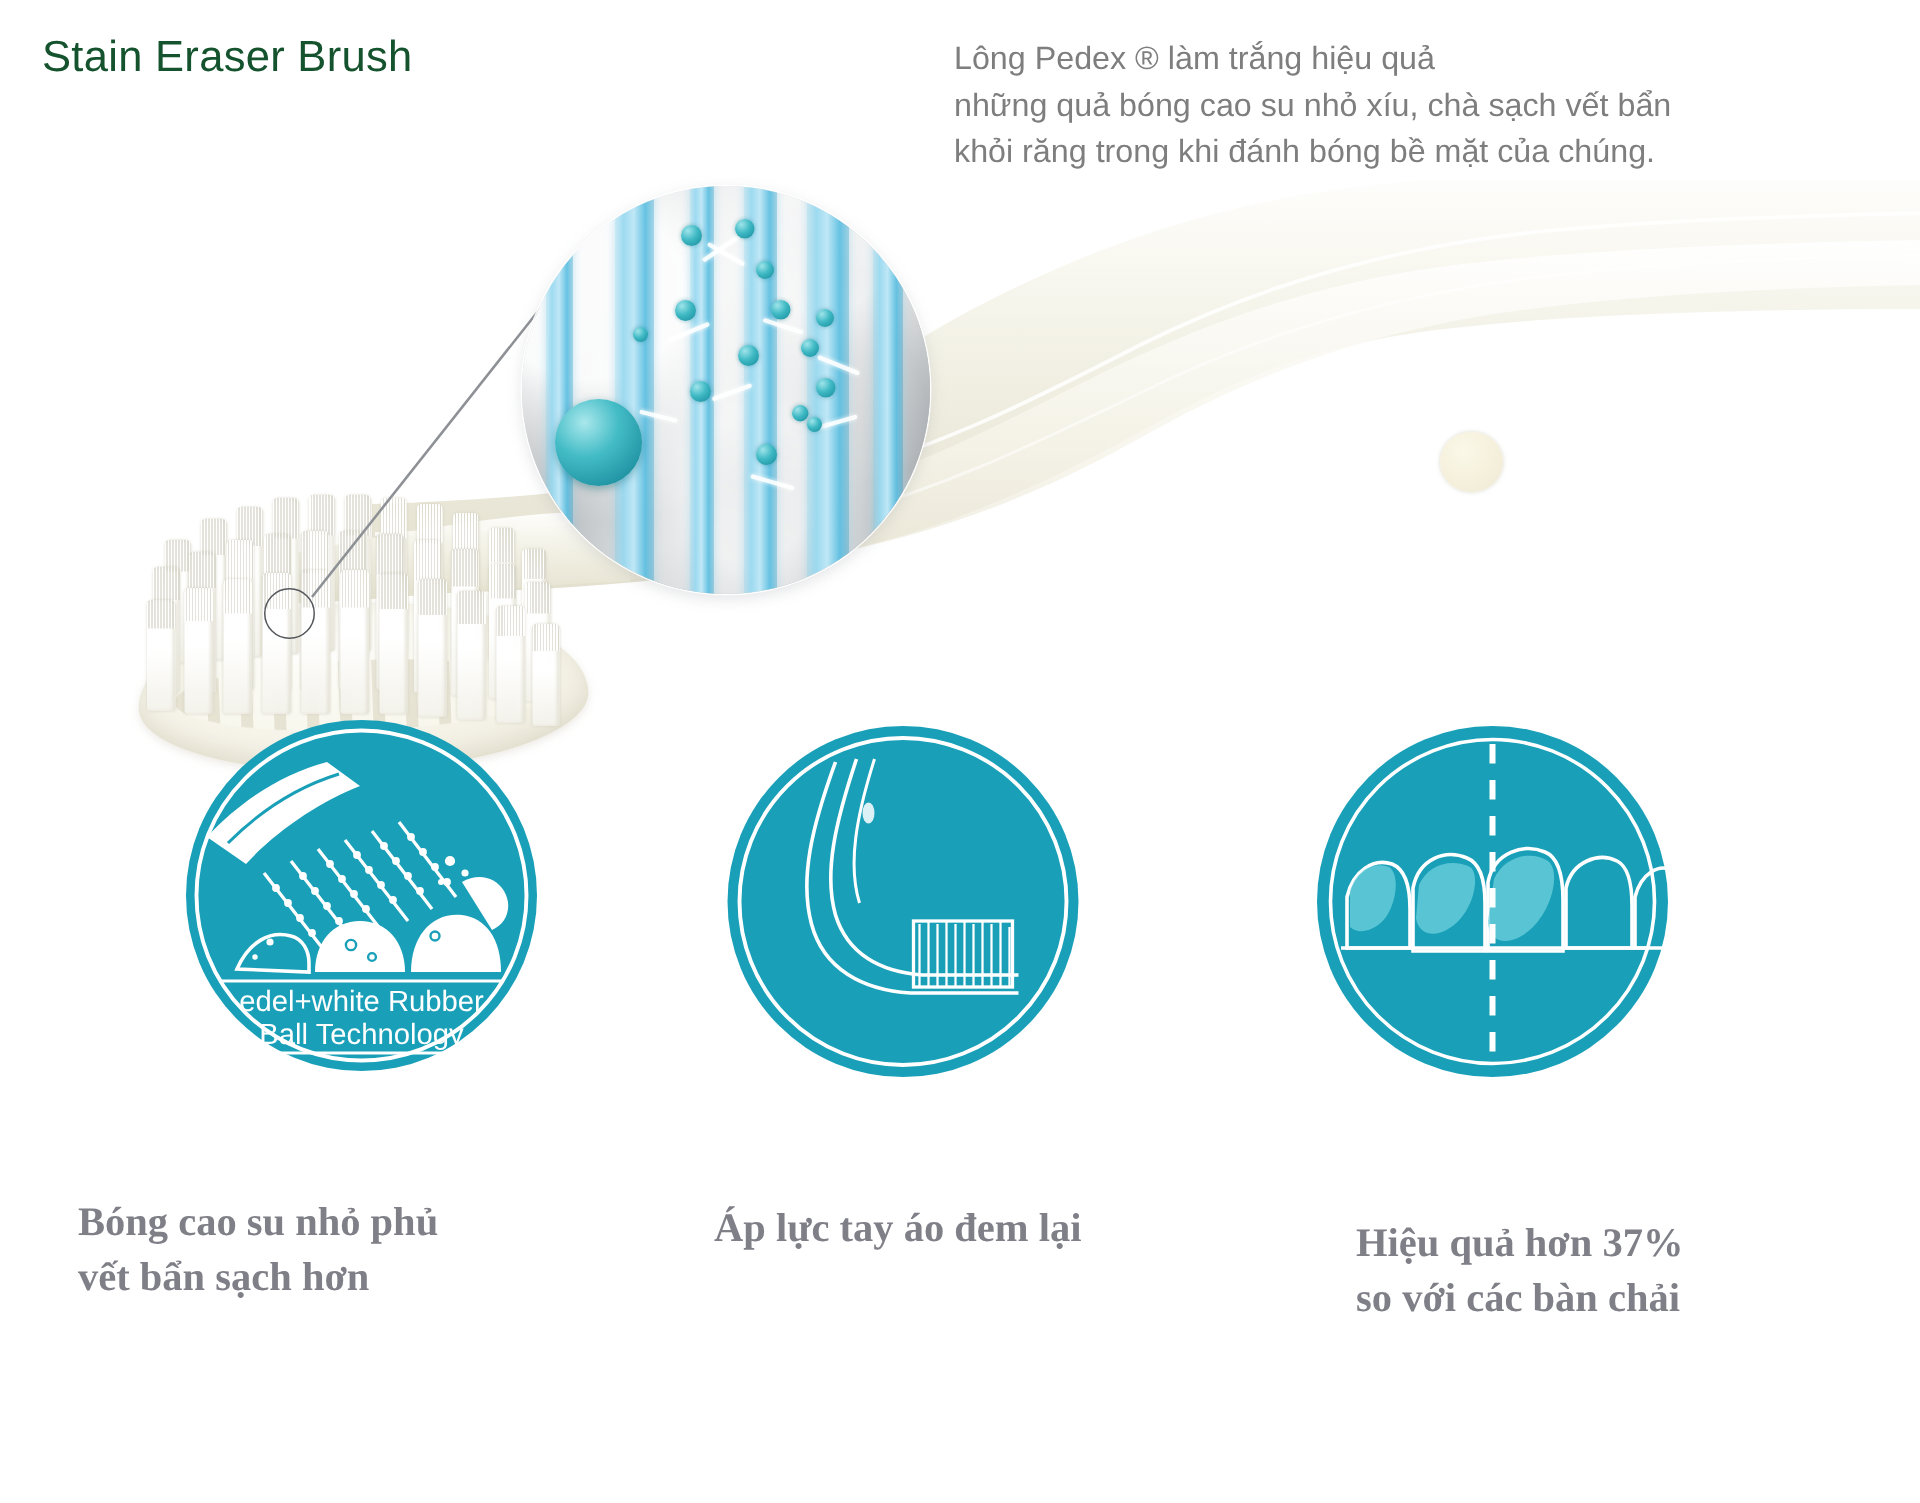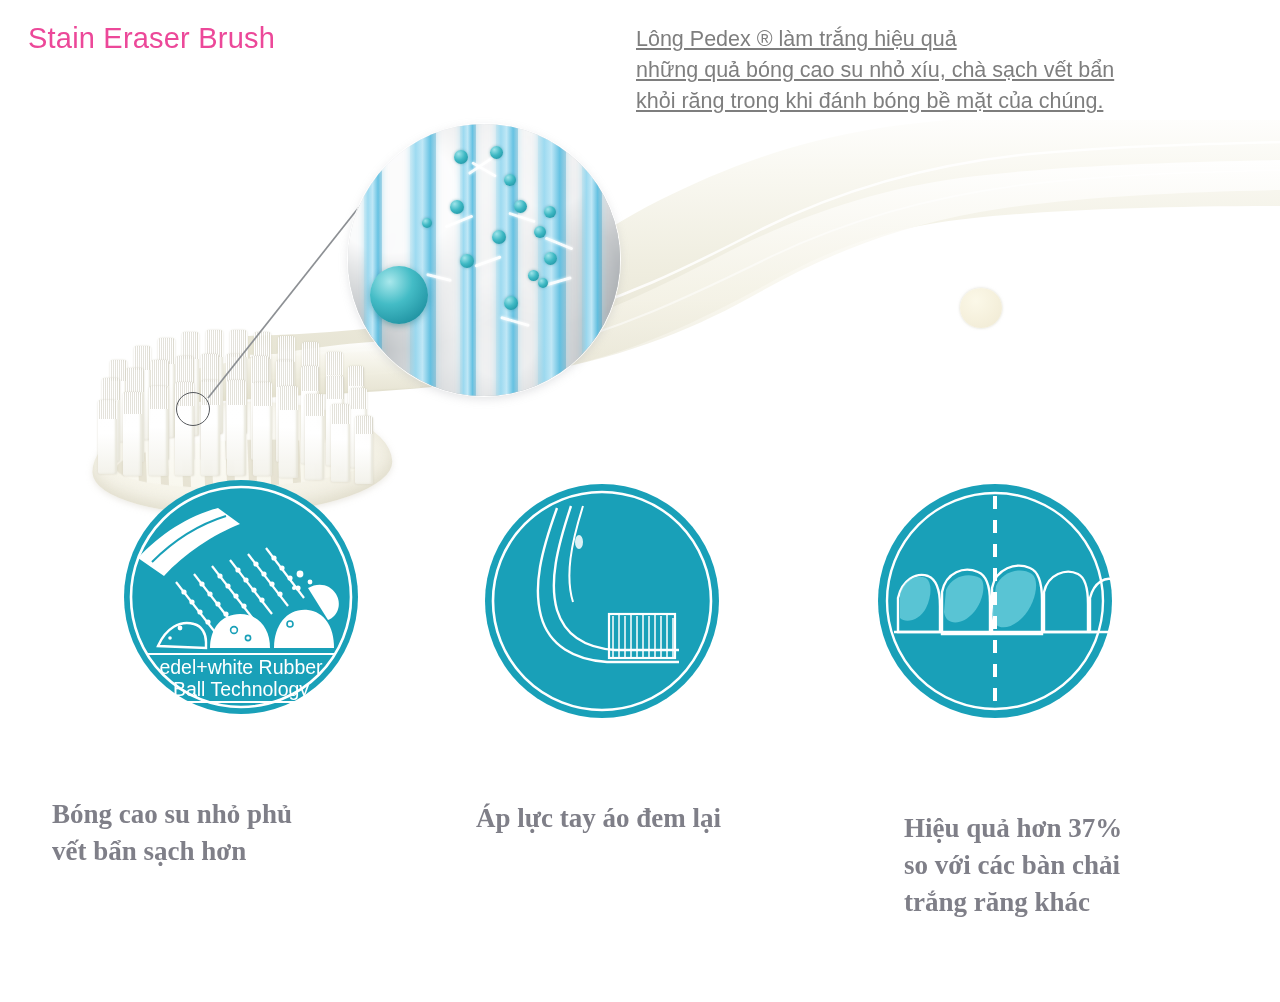--- a/index.html
+++ b/index.html
@@ -13,36 +13,36 @@
     position: relative;
   }
 
   .stage { position: absolute; inset: 0; }
 
   
   .product-title {
     position: absolute;
     left: 28px; top: 22px;
     font-size: 29px;
-    color: #ec4899;
+    color: #14532d;
     letter-spacing: .2px;
     white-space: nowrap;
     text-align: center;
   }
 
   
   .intro {
     position: absolute;
     left: 636px; top: 24px;
     width: 620px;
     font-size: 21.5px;
     line-height: 31px;
     color: #7e7e7e;
   }
-  .intro div { white-space: nowrap; text-decoration: underline; }
+  .intro div { white-space: nowrap; }
 
   
   .brush-wrap { position: absolute; left: 0; top: 120px; width: 1280px; height: 330px; }
 
   
   .handle-svg { position: absolute; left: 0; top: 0; }
 
   .handle-button {
     position: absolute;
     left: 960px; top: 168px;
@@ -464,16 +464,15 @@
     <div>vết bẩn sạch hơn</div>
   </div>
 
   <div class="caption caption-2">
     <div>Áp lực tay áo đem lại</div>
   </div>
 
   <div class="caption caption-3">
     <div>Hiệu quả hơn 37%</div>
     <div>so với các bàn chải</div>
-    <div>trắng răng khác</div>
   </div>
 
 </div>
 
 </body></html>

